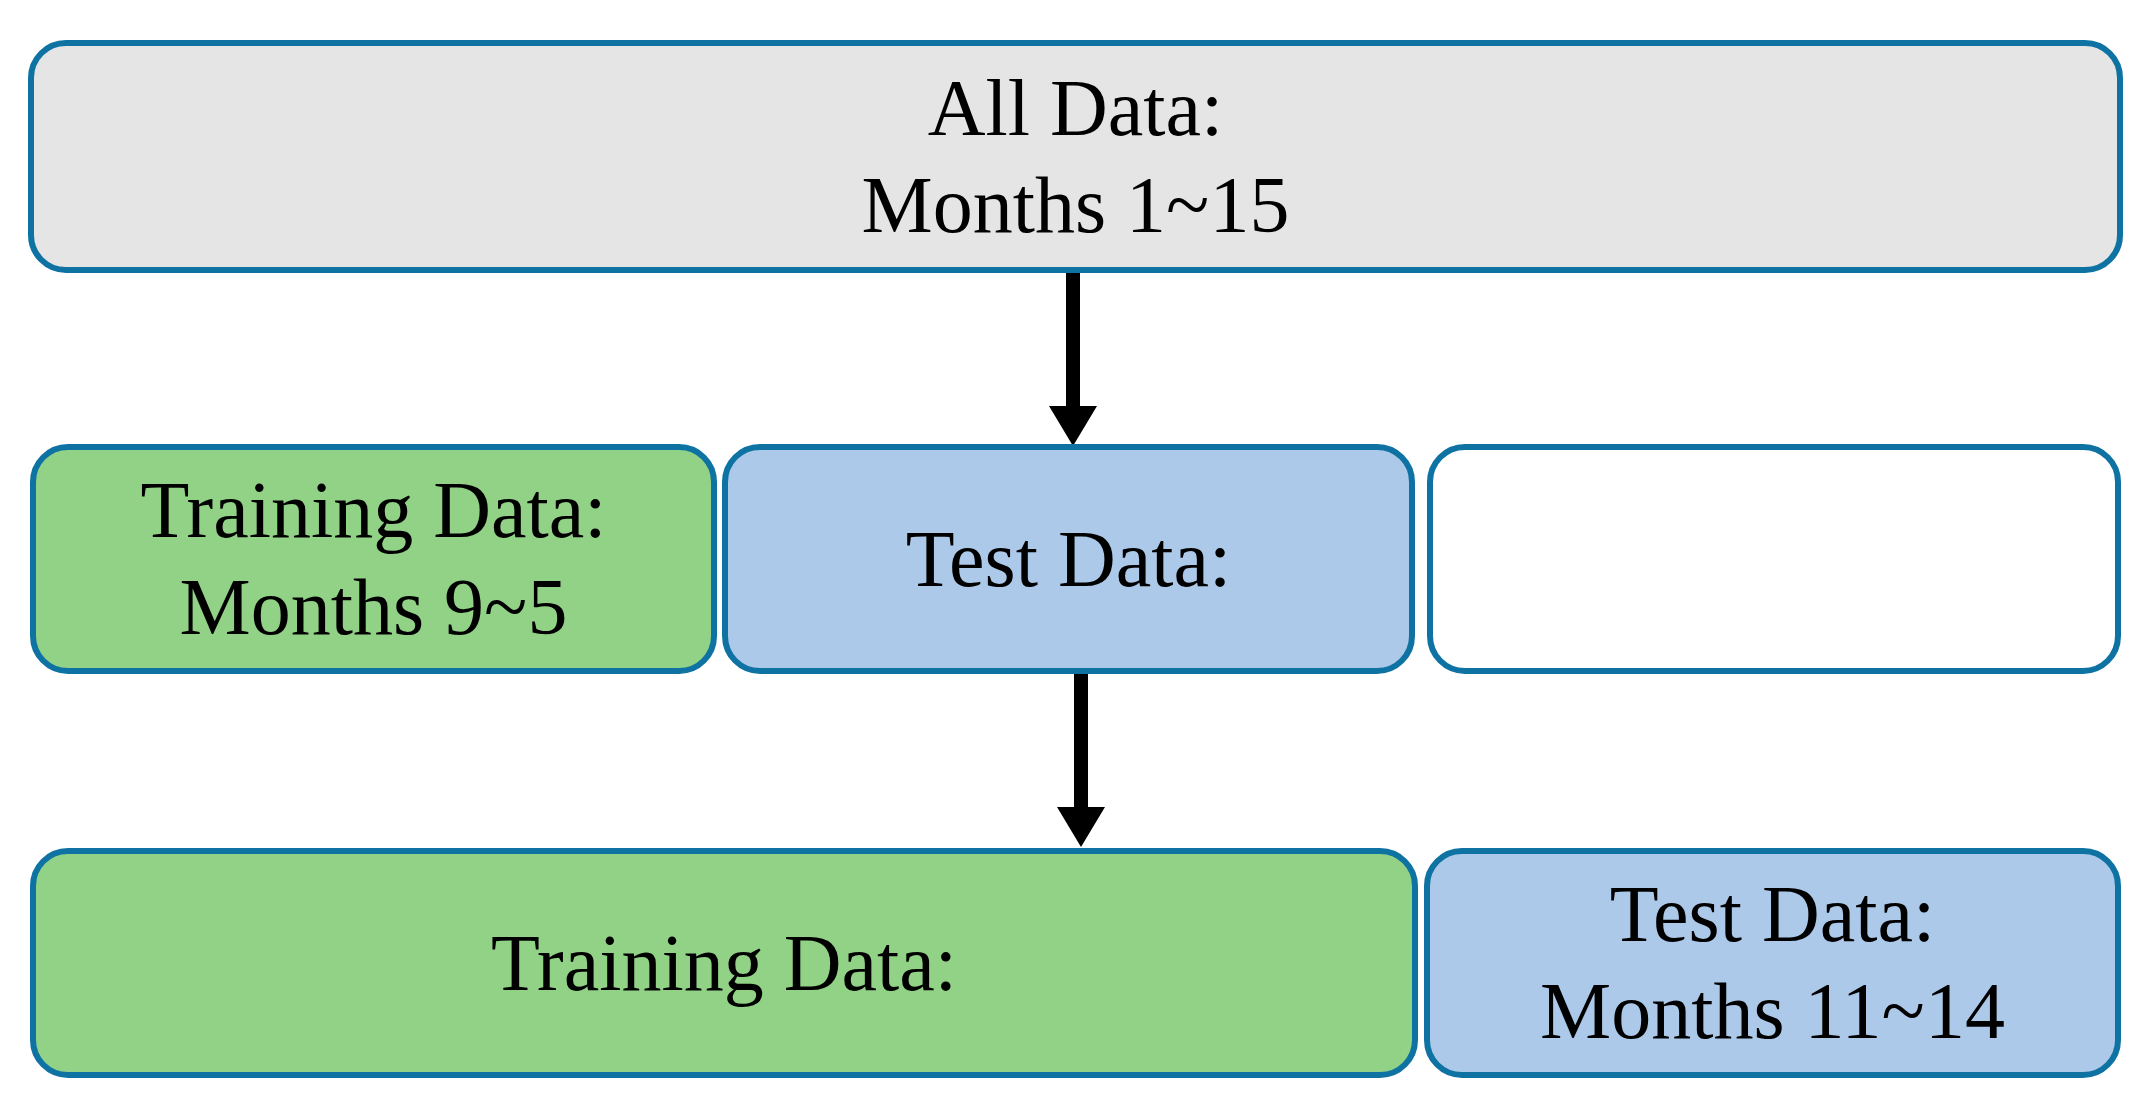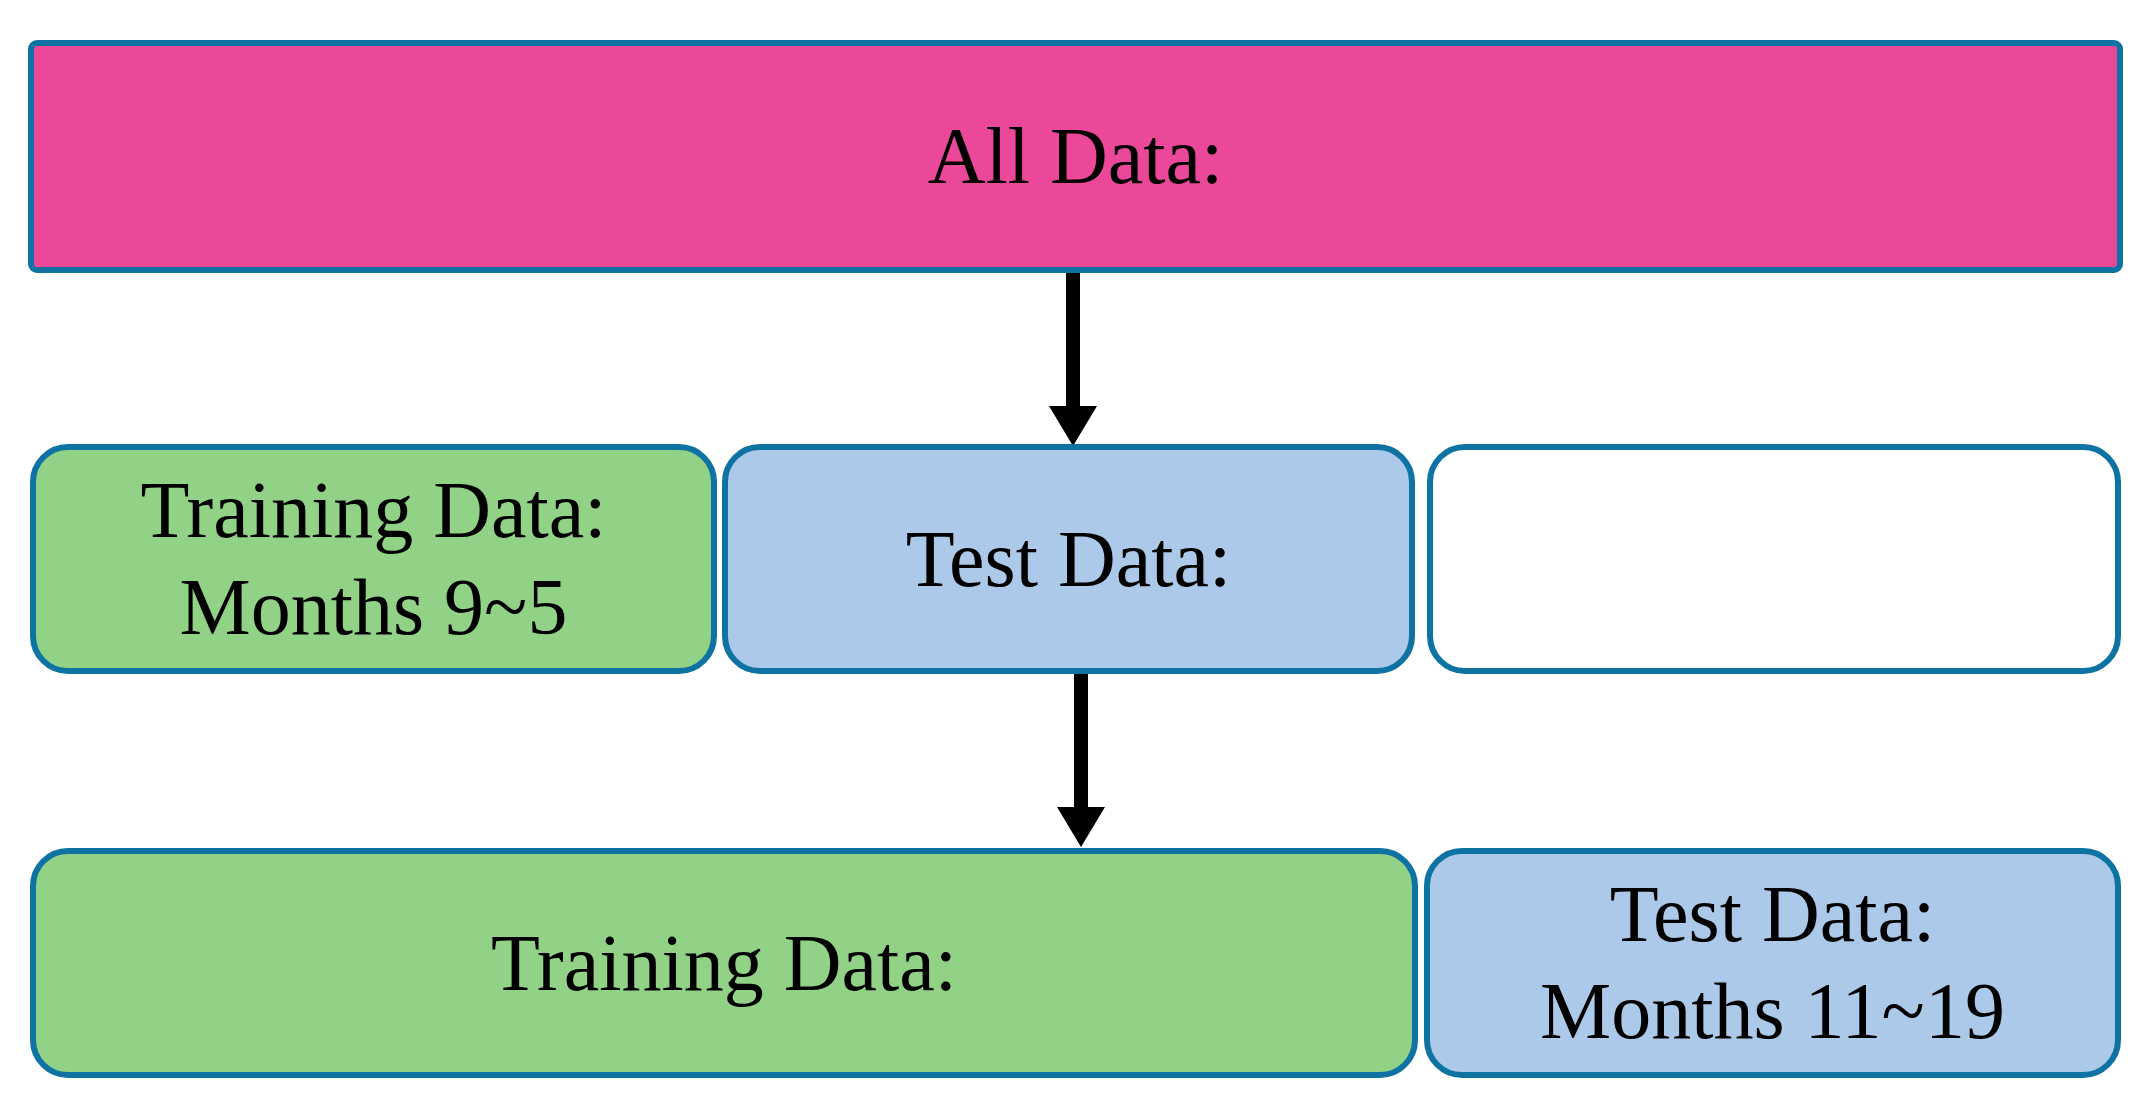--- a/index.html
+++ b/index.html
@@ -39,22 +39,23 @@
   }
   .arrow polygon { fill: #000000; }
   .arrow-1 { left: 1045px; top: 273px; }
   .arrow-2 { left: 1053px; top: 674px; }
 </style>
 </head>
 <body>
 
 <div class="canvas">
 
-  <div class="box box-all-data" style="background-color: #ec4899; border-color: rgb(14, 115, 163); border-radius: 9px;">
+  <div class="box box-all-data" style="background-color: #e5e5e5; border-color: rgb(14, 115, 163);">
     <div>All Data:</div>
+    <div>Months 1~15</div>
   </div>
 
   <svg class="arrow arrow-1" width="56" height="174" viewBox="0 0 56 174">
     <polygon points="21,0 35,0 35,133 52,133 28,173 4,133 21,133" style="fill: rgb(0, 0, 0);"></polygon>
   </svg>
 
   <div class="box box-training-1" style="background-color: rgb(146, 210, 135); border-color: rgb(14, 115, 163);">
     <div>Training Data:</div>
     <div>Months 9~5</div>
   </div>
@@ -71,16 +72,16 @@
   <svg class="arrow arrow-2" width="56" height="174" viewBox="0 0 56 174">
     <polygon points="21,0 35,0 35,133 52,133 28,173 4,133 21,133" style="fill: rgb(0, 0, 0);"></polygon>
   </svg>
 
   <div class="box box-training-2" style="background-color: rgb(146, 210, 135); border-color: rgb(14, 115, 163);">
     <div>Training Data:</div>
   </div>
 
   <div class="box box-test-2" style="background-color: rgb(173, 201, 233); border-color: rgb(14, 115, 163);">
     <div>Test Data:</div>
-    <div>Months 11~19</div>
+    <div>Months 11~14</div>
   </div>
 
 </div>
 
 </body></html>

